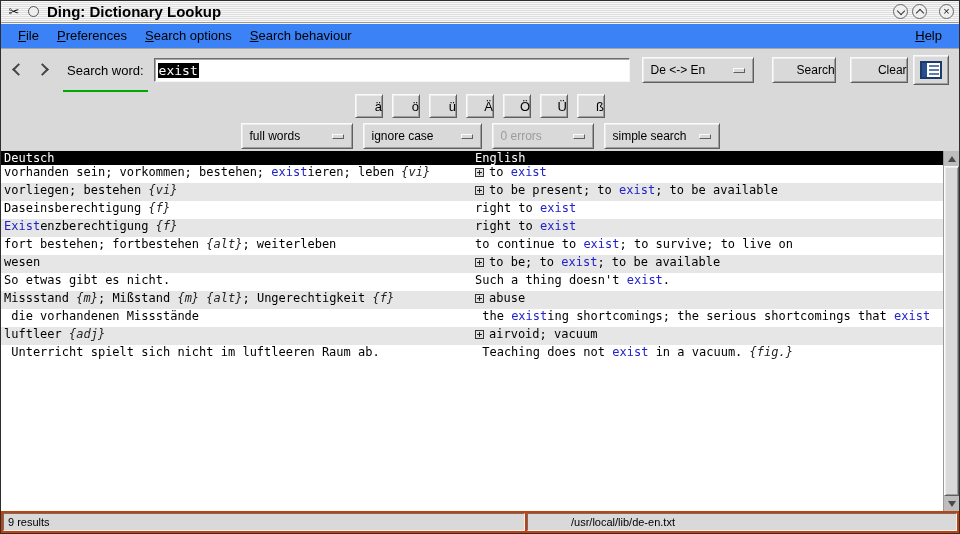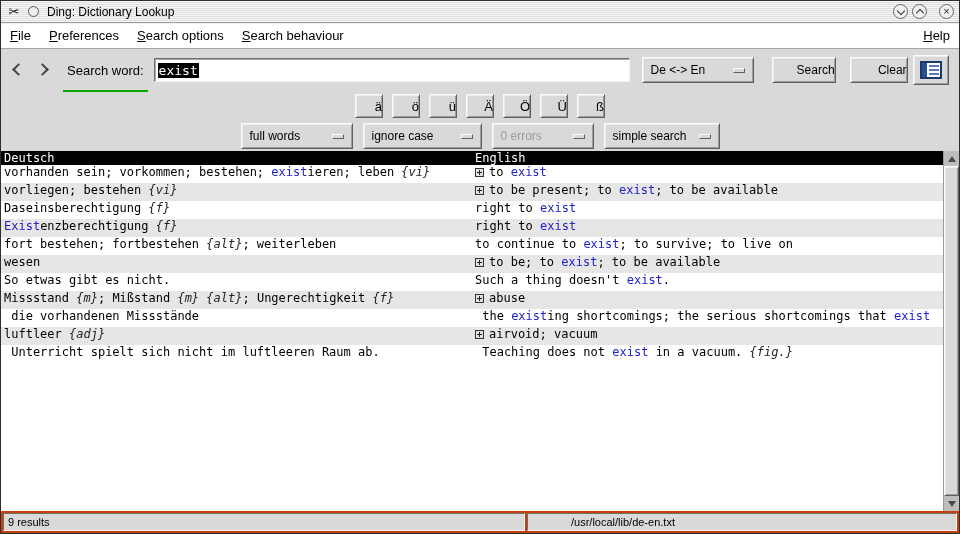--- a/index.html
+++ b/index.html
@@ -7,32 +7,32 @@
   body { font-family: "Liberation Sans", sans-serif; background:#888; }
 
   .window { width:960px; height:534px; background:#d9d9d9; border:1px solid #2e2e2e; display:flex; flex-direction:column; overflow:hidden; }
 
   
   .titlebar { height:22px; flex:0 0 22px; display:flex; align-items:center; padding:0 5px;
     background: repeating-linear-gradient(to bottom, #f7f7f7 0 1px, #dedede 1px 2px);
     border-bottom:1px solid #9a9a9a; }
   .app-icon { width:16px; height:16px; font-size:13px; line-height:16px; text-align:center; color:#111; margin-right:6px; }
   .pin-icon { width:11px; height:11px; border-radius:50%; border:1px solid #555; background:#eee; margin-right:8px; }
-  .title-text { font-size:12px; font-weight:normal; color:#000; }
+  .title-text { font-size:15px; font-weight:bold; color:#000; }
   .tb-spacer { flex:1; }
   .tb-btn { width:15px; height:15px; border-radius:50%; border:1px solid #666; background:#f0f0f0;
     display:flex; align-items:center; justify-content:center; margin-left:4px; position:relative; }
   .tb-btn.close { margin-left:12px; font-size:11px; color:#222; line-height:1; }
   .chev { width:6px; height:6px; border-right:1.6px solid #333; border-bottom:1.6px solid #333; }
   .chev.down { transform: rotate(45deg); margin-top:-2px; }
   .chev.up   { transform: rotate(-135deg); margin-top:2px; }
 
   
-  .menubar { height:26px; flex:0 0 26px; display:flex; align-items:center; background:#ffffff;
-    border-bottom:1px solid #a6a6a6; box-shadow: inset 0 1px 0 #f2f2f2; padding:0 0;text-align:center; }
+  .menubar { height:26px; flex:0 0 26px; display:flex; align-items:center; background:#3b82f6;
+    border-bottom:1px solid #a6a6a6; box-shadow: inset 0 1px 0 #f2f2f2; padding:0 8px;text-align:center; }
   .menu-item { display:inline-block; font-size:13px; color:#000; padding:4px 9px; }
   .menu-item::first-letter { text-decoration: underline; }
   .menu-help { margin-left:auto; }
 
   
   .toolbar { height:42px; flex:0 0 42px; display:flex; align-items:center; padding:0 10px; }
   .nav-arrow { width:16px; height:18px; position:relative; margin-right:8px; }
   .nav-arrow .a { width:9px; height:9px; position:absolute; top:4px; left:3px; }
   .nav-arrow.back .a { border-left:2px solid #444; border-bottom:2px solid #444; transform:rotate(45deg); }
   .nav-arrow.fwd  .a { border-right:2px solid #444; border-bottom:2px solid #444; transform:rotate(-45deg); }

